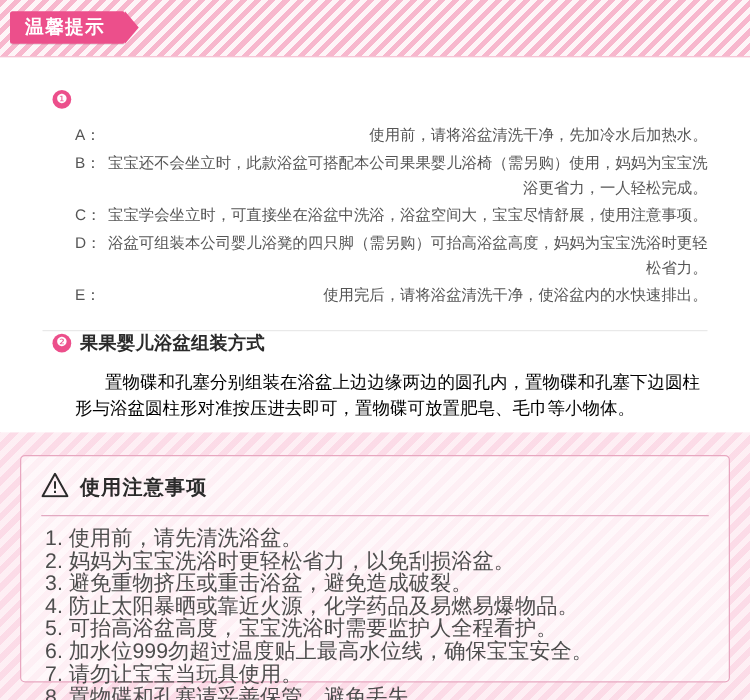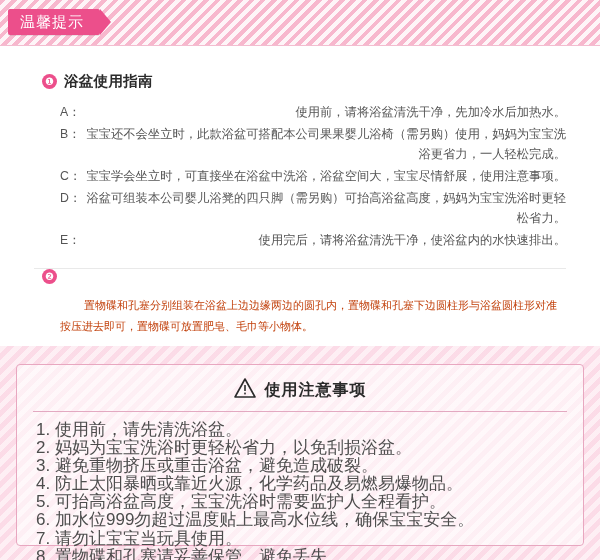--- a/index.html
+++ b/index.html
@@ -35,20 +35,21 @@
     top: 9px;
     height: 26px;
     padding: 0 16px 0 12px;
     background: #ec4f8b;
     color: #ffffff;
     font-size: 15px;
     line-height: 26px;
     letter-spacing: 1px;
     border-radius: 2px;
     box-shadow: 0 1px 0 rgba(0,0,0,0.08);
+    font-weight: bold;
   }
   .banner-tab::after {
     content: "";
     position: absolute;
     right: -11px;
     top: 0;
     border-left: 11px solid #ec4f8b;
     border-top: 13px solid transparent;
     border-bottom: 13px solid transparent;
   }
@@ -97,23 +98,23 @@
     margin-bottom: 2px;
   }
   .para-key {
     flex: 0 0 26px;
     color: #555;
   }
   .para-val { flex: 1 1 auto; text-align: right; }
 
   .plain-para {
     margin: 0 0 0 26px;
-    font-size: 11px;
+    font-size: 14px;
     line-height: 21px;
-    color: #c2410c;
+    color: #000000;
     text-indent: 24px;
     max-width: 505px;
   }
 
   .divider {
     height: 1px;
     margin: 18px 34px 0 34px;
     background: #e9e9e9;
   }
 
@@ -137,21 +138,21 @@
   .notice-box {
     height: 100%;
     border: 1px solid #e8a7c0;
     border-radius: 4px;
     background: rgba(255,255,255,0.55);
     padding: 10px 16px 12px 16px;
   }
   .notice-head {
     display: flex;
     align-items: center;
-    justify-content: center;
+    justify-content: flex-start;
     gap: 9px;
     margin: 3px 0 9px 0;
   }
   .warn-icon { display: block; }
   .notice-title {
     font-size: 16px;
     font-weight: bold;
     color: #2b2b2b;
     letter-spacing: 1px;
   }
@@ -177,21 +178,20 @@
 
 <div class="top-banner">
   <div class="banner-tab">温馨提示</div>
 </div>
 
 <div class="content">
 
   <div class="section">
     <div class="sec-head">
       <span class="num-badge">❶</span>
-      <span class="sec-title">浴盆使用指南</span>
     </div>
     <div class="para-list">
       <div class="para-row">
         <span class="para-key">A：</span>
         <span class="para-val">使用前，请将浴盆清洗干净，先加冷水后加热水。</span>
       </div>
       <div class="para-row">
         <span class="para-key">B：</span>
         <span class="para-val">宝宝还不会坐立时，此款浴盆可搭配本公司果果婴儿浴椅（需另购）使用，妈妈为宝宝洗浴更省力，一人轻松完成。</span>
       </div>
@@ -208,20 +208,21 @@
         <span class="para-val">使用完后，请将浴盆清洗干净，使浴盆内的水快速排出。</span>
       </div>
     </div>
   </div>
 
   <div class="divider"></div>
 
   <div class="section">
     <div class="sec-head">
       <span class="num-badge">❷</span>
+      <span class="sec-title">果果婴儿浴盆组装方式</span>
     </div>
     <p class="plain-para">置物碟和孔塞分别组装在浴盆上边边缘两边的圆孔内，置物碟和孔塞下边圆柱形与浴盆圆柱形对准按压进去即可，置物碟可放置肥皂、毛巾等小物体。</p>
   </div>
 </div>
 
 <div class="notice-wrap">
   <div class="notice-box">
     <div class="notice-head">
       <span class="warn-icon">
         <svg width="22" height="20" viewBox="0 0 22 20">

